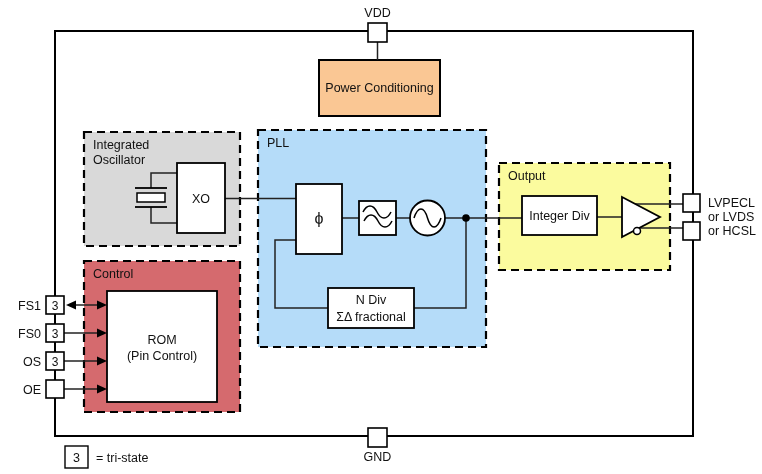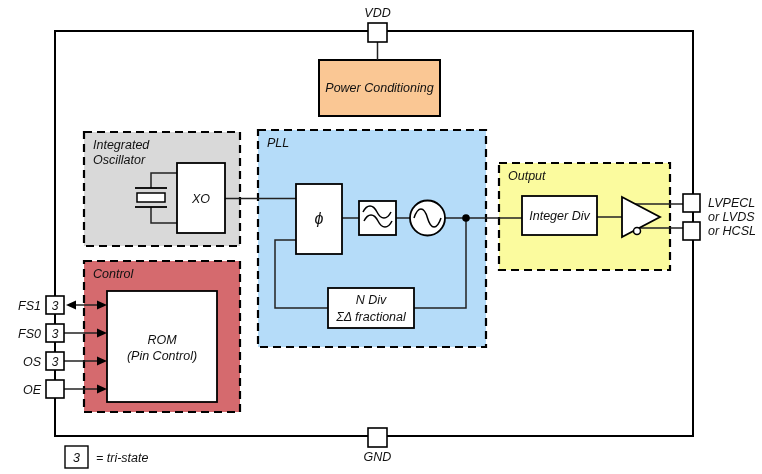--- a/index.html
+++ b/index.html
@@ -1,16 +1,16 @@
 <!DOCTYPE html>
 <html><head>
 <meta charset="utf-8">
 <style>
   html,body { margin:0; padding:0; background:#ffffff; }
-  .canvas { width:762px; height:474px; background:#ffffff; position:relative; overflow:hidden;font-style:italic; }
+  .canvas { width:762px; height:474px; background:#ffffff; position:relative; overflow:hidden; }
   svg { display:block; }
   svg text {
     font-family:"Liberation Sans", sans-serif;
     font-size:12.5px;
     fill:#111111;
   }
   .t-mid { text-anchor:middle; }
   .t-end { text-anchor:end; }
   .t-phi { font-size:16px; }
   .t-small { font-size:12px; }

